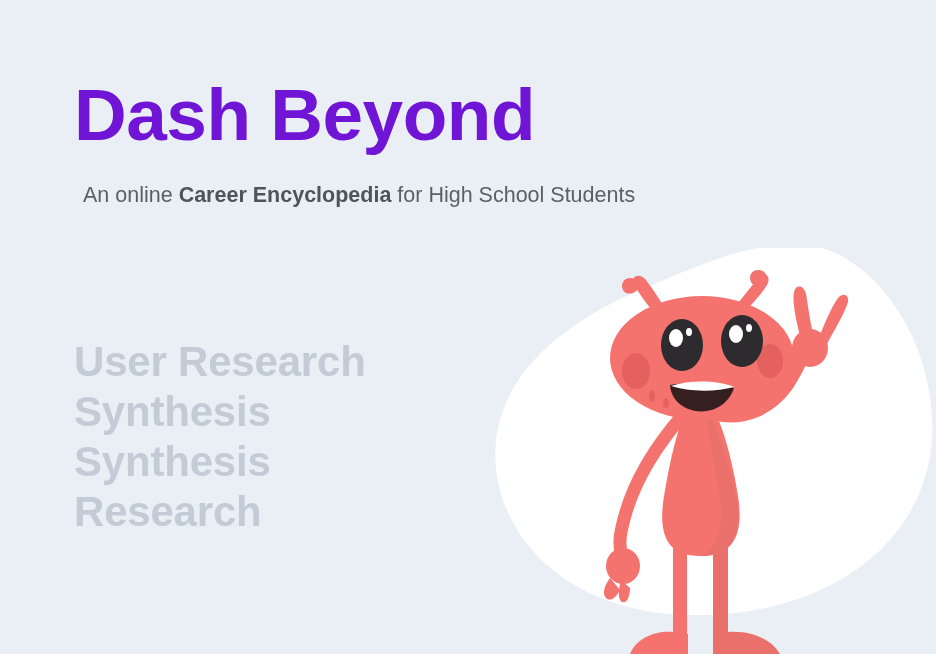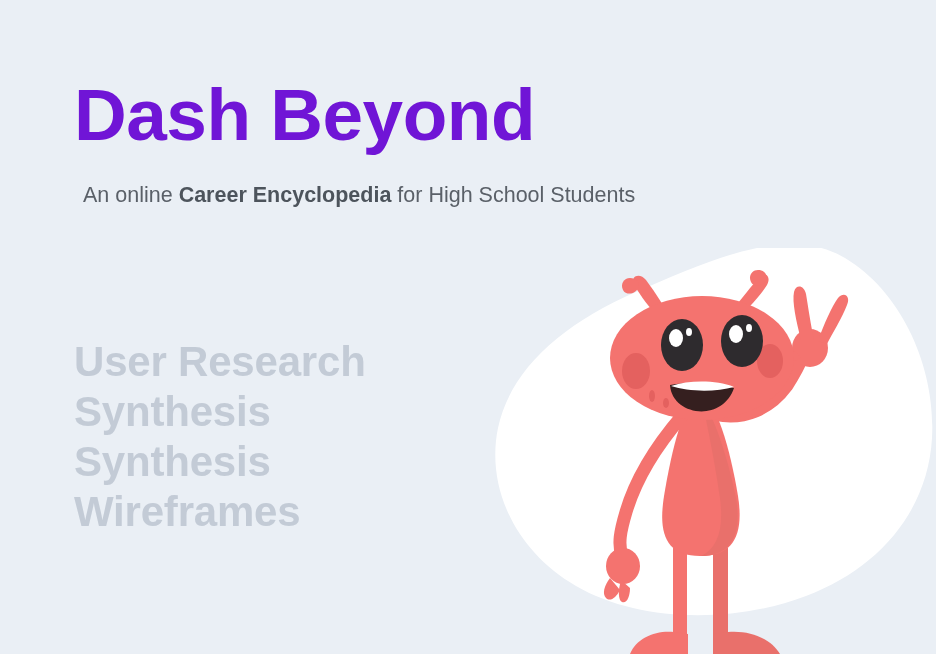--- a/index.html
+++ b/index.html
@@ -192,18 +192,18 @@
   <div class="text-layer">
 
     <h1 class="page-title">Dash Beyond</h1>
 
     <p class="subtitle"><span>An online </span><span class="em">Career Encyclopedia</span><span> for High School Students</span></p>
 
     <ul class="deliverables">
       <li>User Research</li>
       <li>Synthesis</li>
       <li>Synthesis</li>
-      <li>Wireframes</li>
+      <li>Research</li>
     </ul>
 
   </div>
 
 </div>
 
 </body></html>

